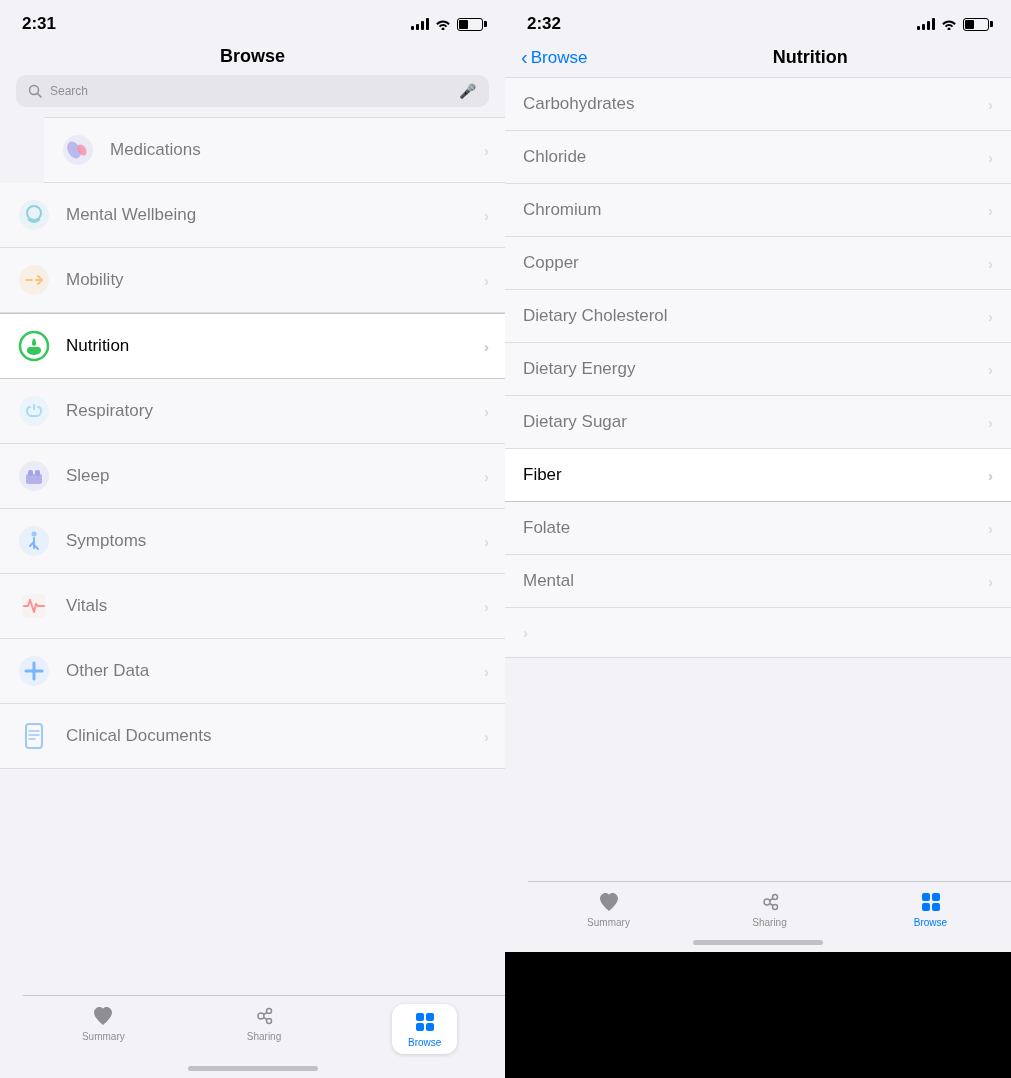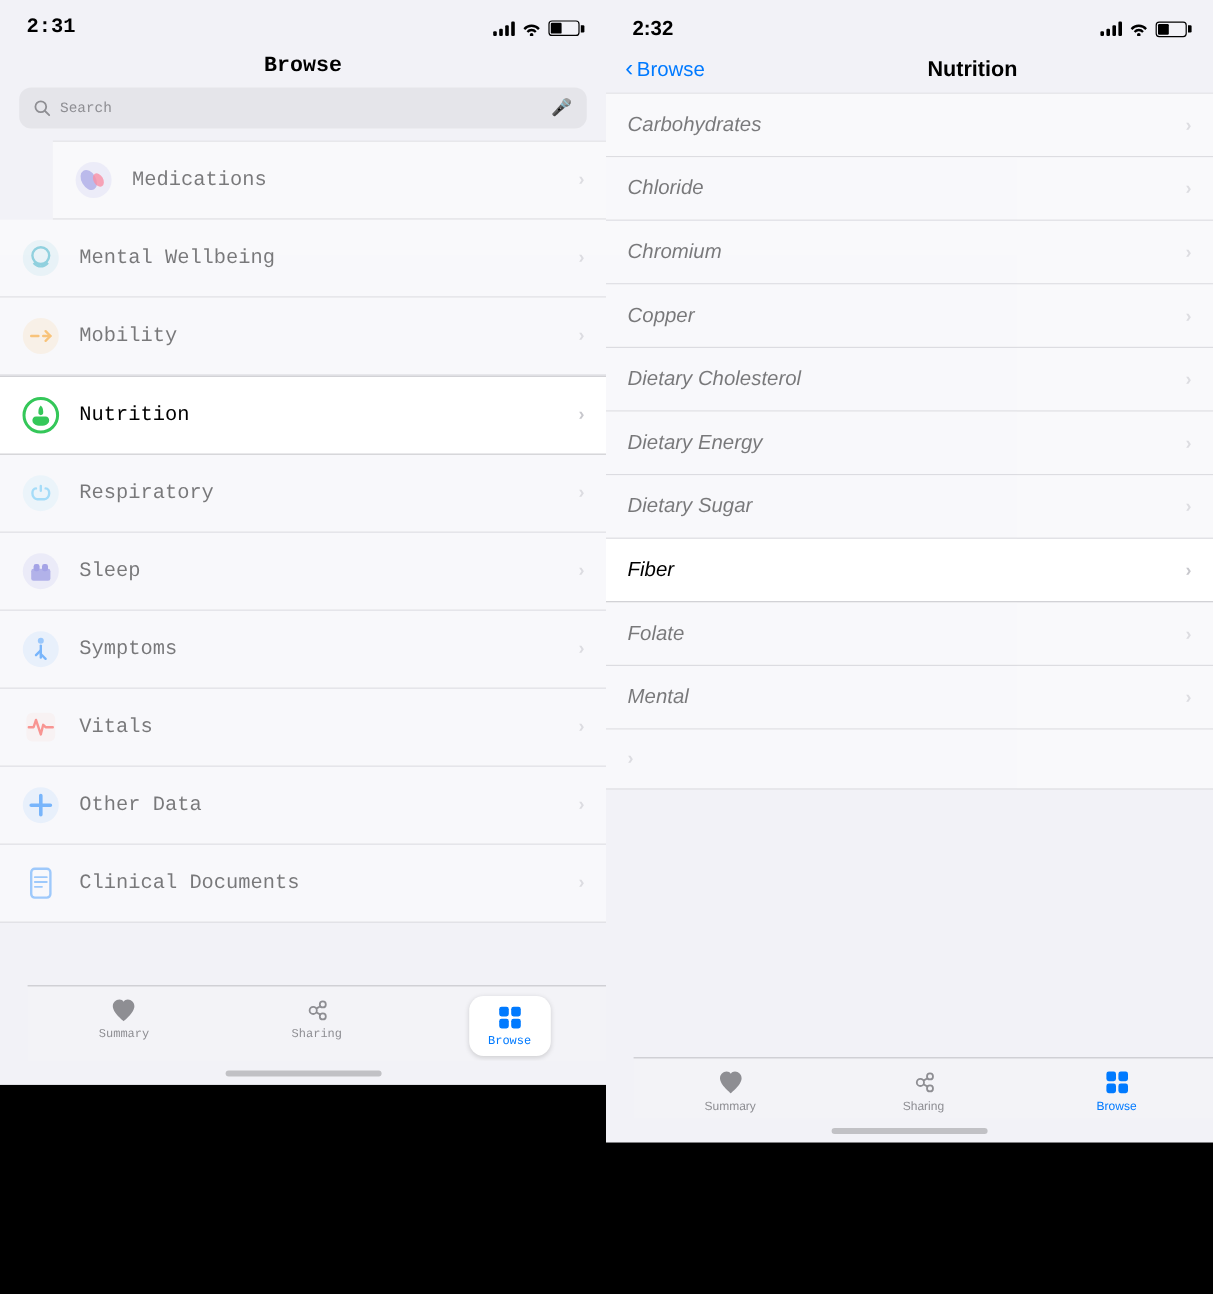--- a/index.html
+++ b/index.html
@@ -8,26 +8,25 @@
       height: 1078px;
       display: flex;
       font-family: -apple-system, BlinkMacSystemFont, 'SF Pro Text', 'Helvetica Neue', sans-serif;
       background: #000;
       overflow: hidden;
     }
 
     
     .left-panel {
       width: 505px;
-      height: 904px;
+      height: 1078px;
       background: #f2f2f7;
       display: flex;
       flex-direction: column;
       overflow: hidden;
-      font-family: Liberation Mono, monospace;
     }
 
     
     .right-panel {
       width: 506px;
       height: 952px;
       background: #f2f2f7;
       display: flex;
       flex-direction: column;
       overflow: hidden;
@@ -213,21 +212,20 @@
       border-bottom: 0.5px solid #c7c7cc;
       cursor: pointer;
     }
     .right-list-item:first-child {
       border-top: 0.5px solid #c7c7cc;
     }
     .right-item-label {
       flex: 1;
       font-size: 17px;
       color: #000;
-      font-style: italic;
     }
     .right-item-chevron {
       color: #c7c7cc;
       font-size: 15px;
       font-weight: 600;
     }
 
     
     .tab-bar {
       display: flex;

